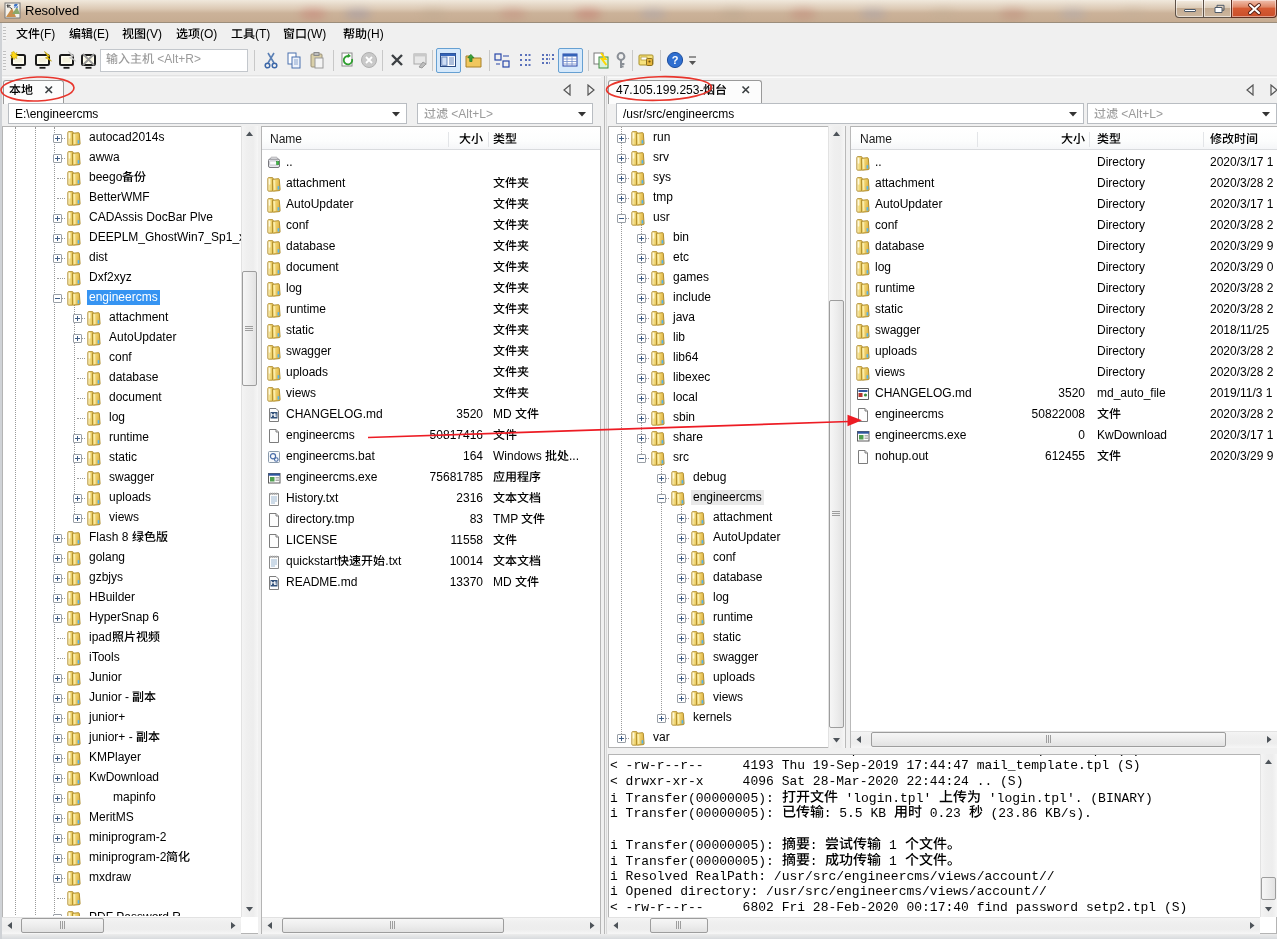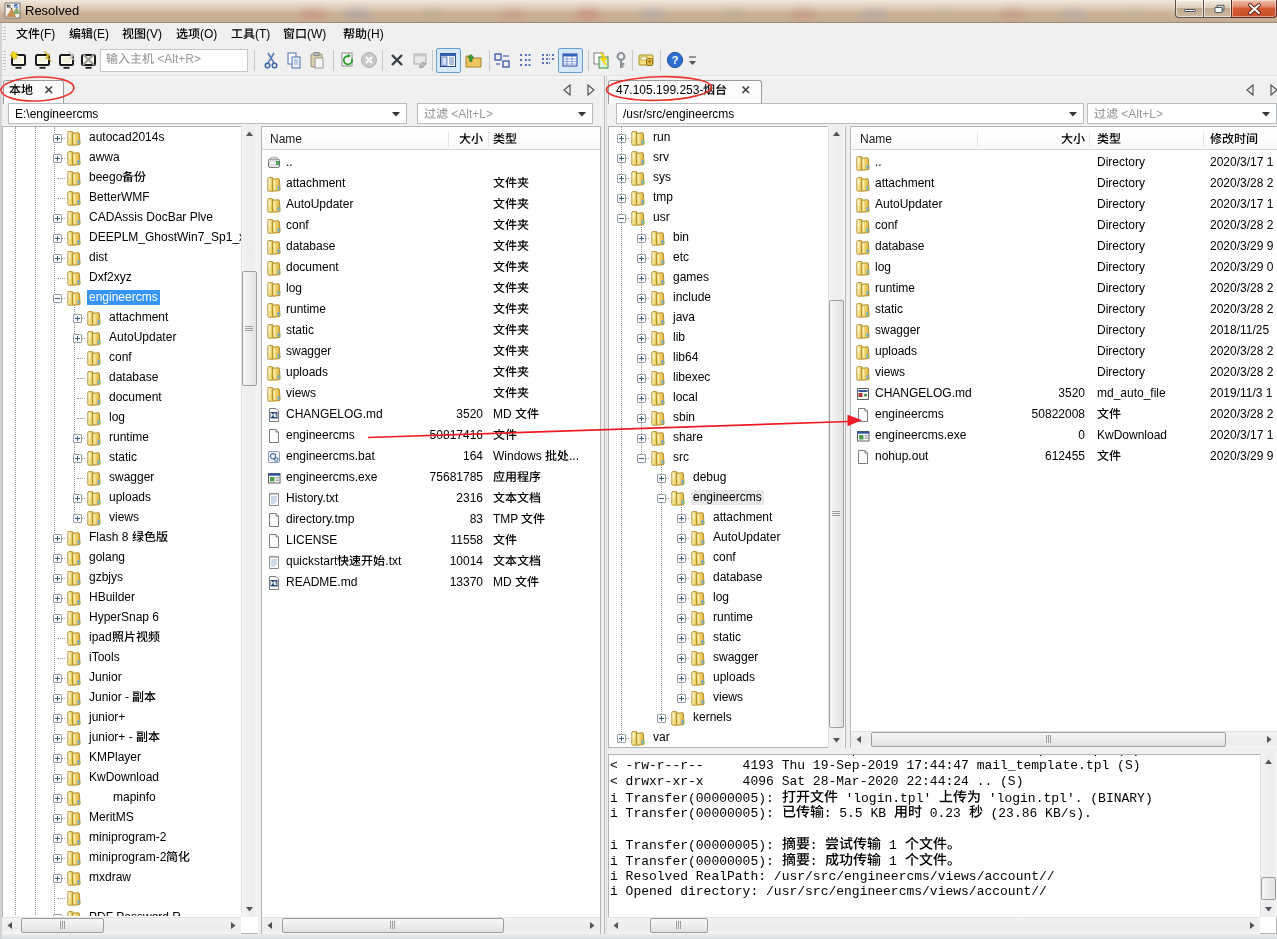--- a/index.html
+++ b/index.html
@@ -1524,20 +1524,21 @@
         <use href="#u4f20" transform="translate(28.00,0) scale(1.1667)"></use>
         <use href="#u8f93" transform="translate(42.00,0) scale(1.1667)"></use>
       </svg> 1 <svg class="cj" style="width:56.0px;height:15.8px;vertical-align:-4.08px">
         <use href="#u4e2a" transform="translate(0.00,0) scale(1.1667)"></use>
         <use href="#u6587" transform="translate(14.00,0) scale(1.1667)"></use>
         <use href="#u4ef6" transform="translate(28.00,0) scale(1.1667)"></use>
         <use href="#u3002" transform="translate(42.00,0) scale(1.1667)"></use>
       </svg></div>
     <div class="abs" style="left:1px;top:113.5px;white-space:pre">i Resolved RealPath: /usr/src/engineercms/views/account//</div>
     <div class="abs" style="left:1px;top:129.3px;white-space:pre">i Opened directory: /usr/src/engineercms/views/account//</div>
+    <div class="abs" style="left:1px;top:145.1px;white-space:pre">&lt; -rw-r--r--     6802 Fri 28-Feb-2020 00:17:40 find password setp2.tpl (S)</div>
   </div>
 <div class="abs" style="left:1260px;top:754px;width:17px;height:163px;background:linear-gradient(90deg,#f4f4f4,#efefef 30%,#ededed 70%,#f6f6f6);border-left:1px solid #e2e2e2"></div>
 <svg class="abs" style="left:1260px;top:754px" width="17" height="17">
     <polygon points="5,10 12,10 8.5,5.5" fill="#4d5359"></polygon>
   </svg>
 <svg class="abs" style="left:1260px;top:900px" width="17" height="17">
     <polygon points="5,7 12,7 8.5,11.5" fill="#4d5359"></polygon>
   </svg>
 <div class="thumbv" style="left:1261px;top:877px;height:23px"></div>
 <div class="abs" style="left:608px;top:917px;width:652px;height:17px;background:linear-gradient(#f4f4f4,#efefef 30%,#ededed 70%,#f6f6f6);border-top:1px solid #e2e2e2"></div>

